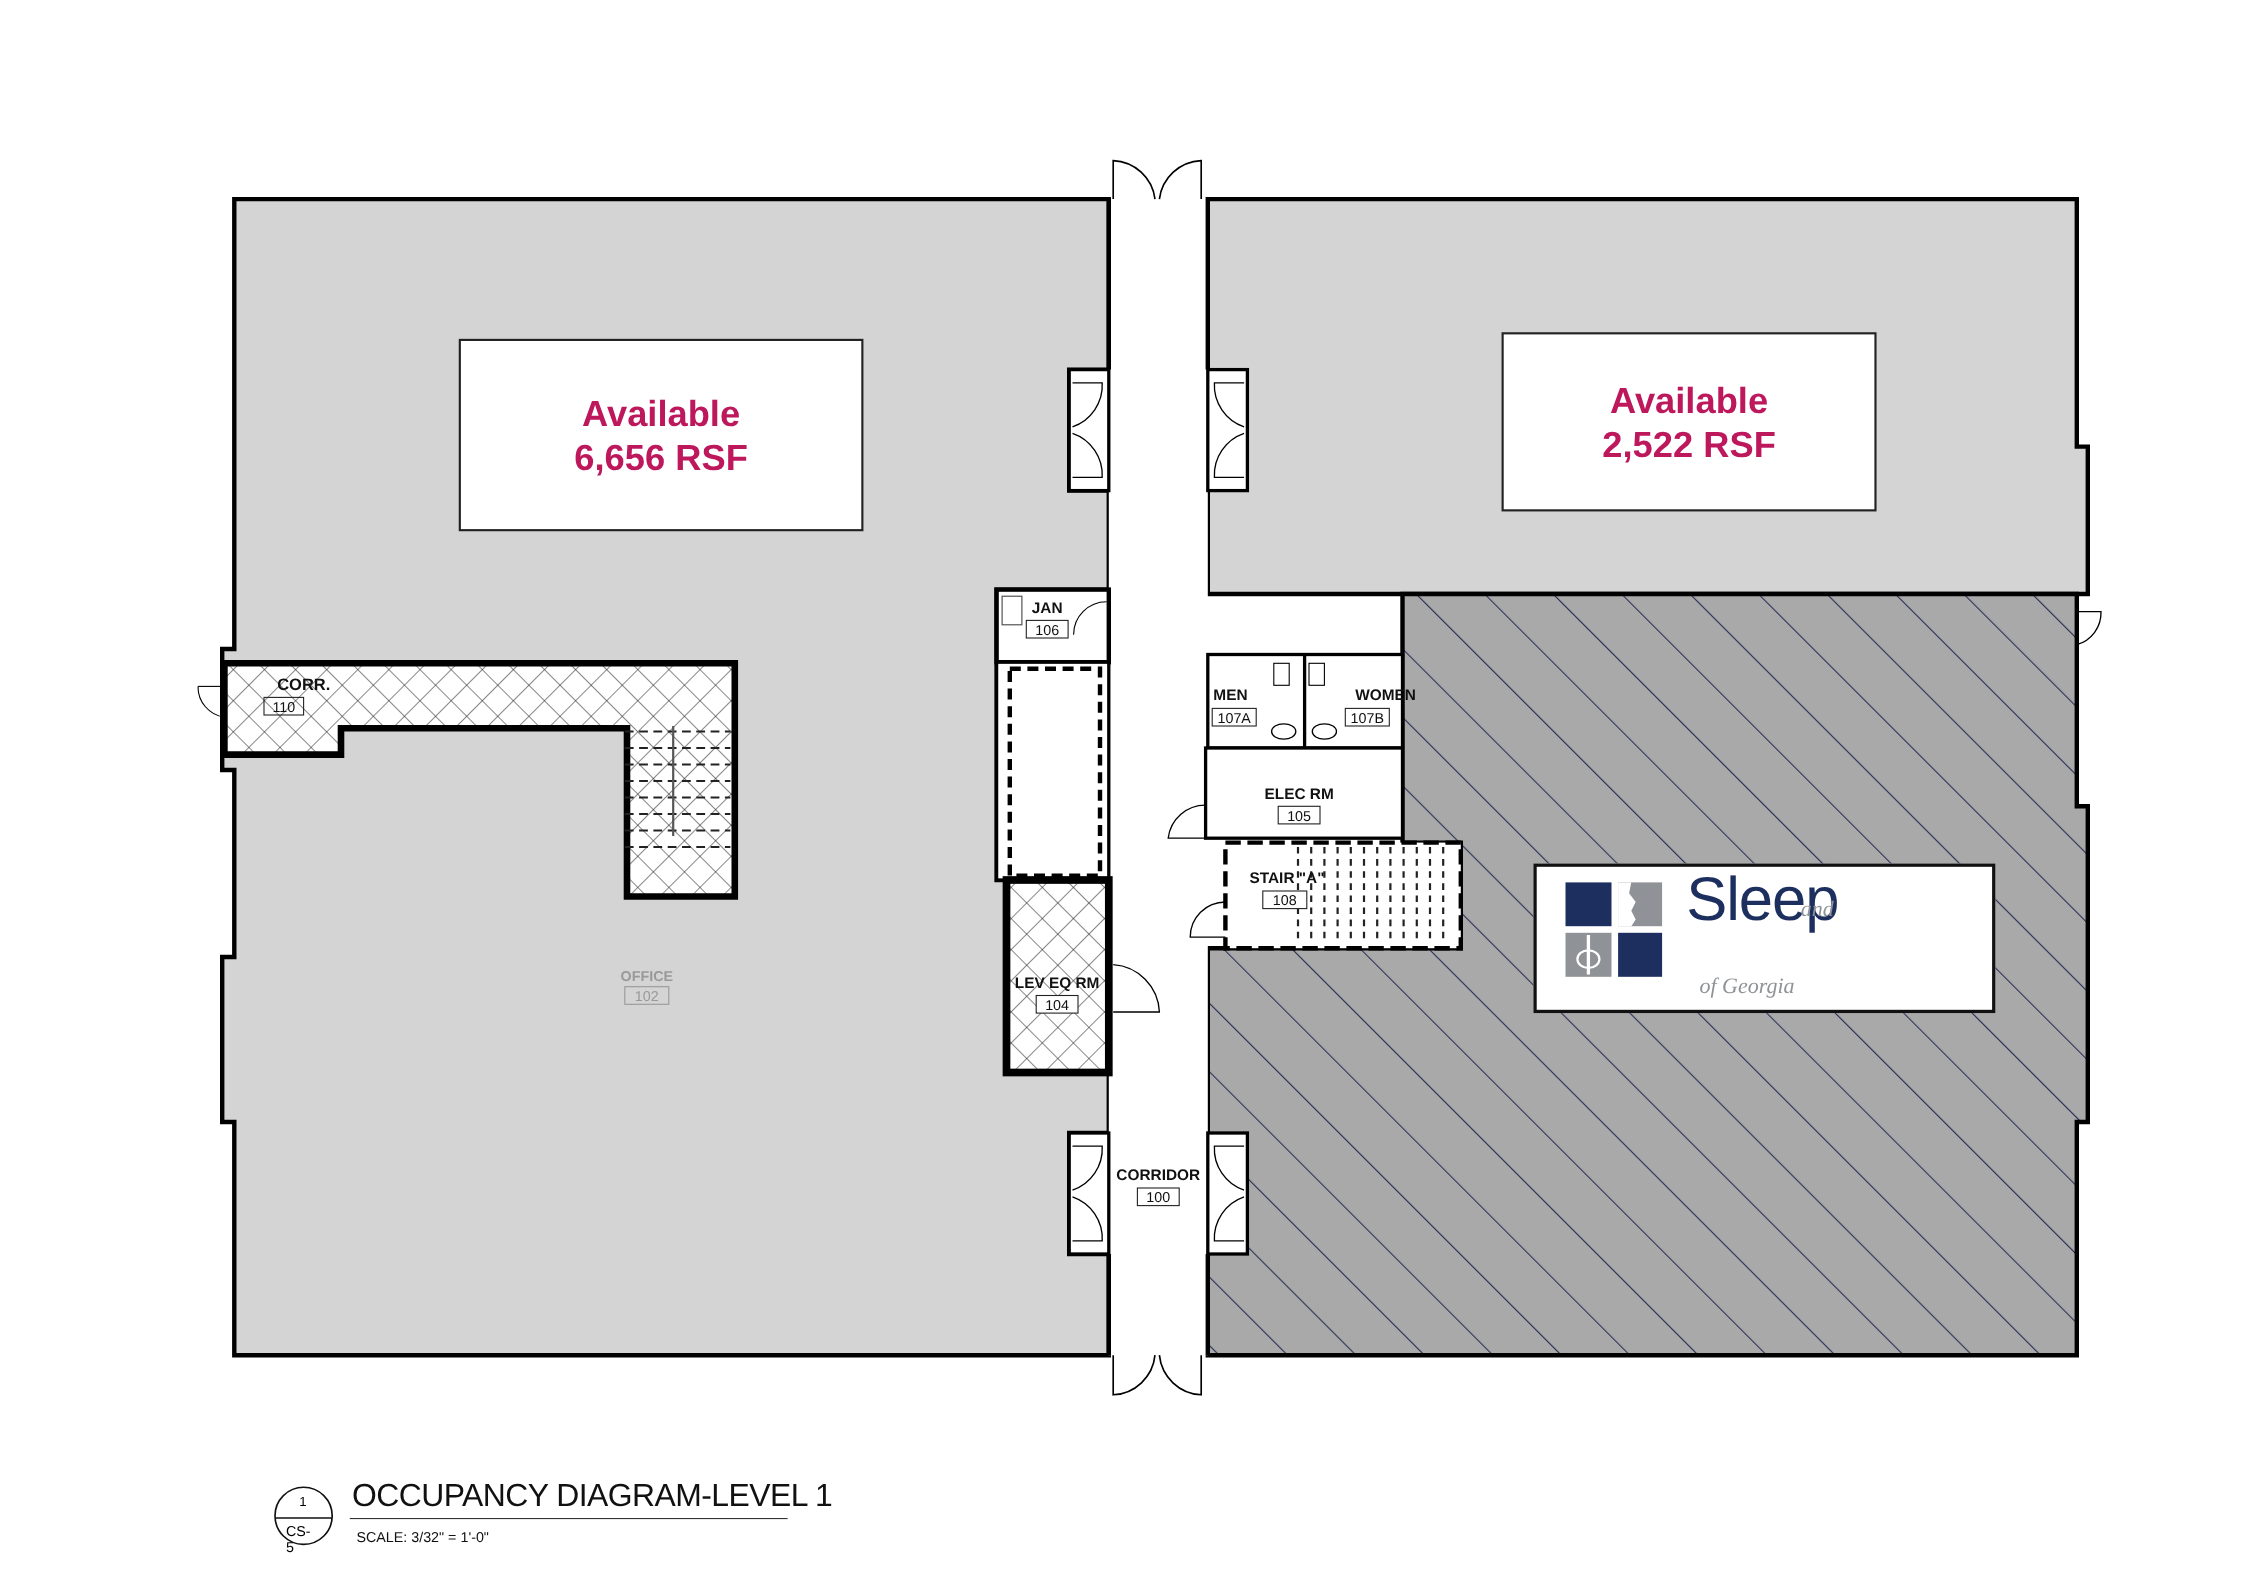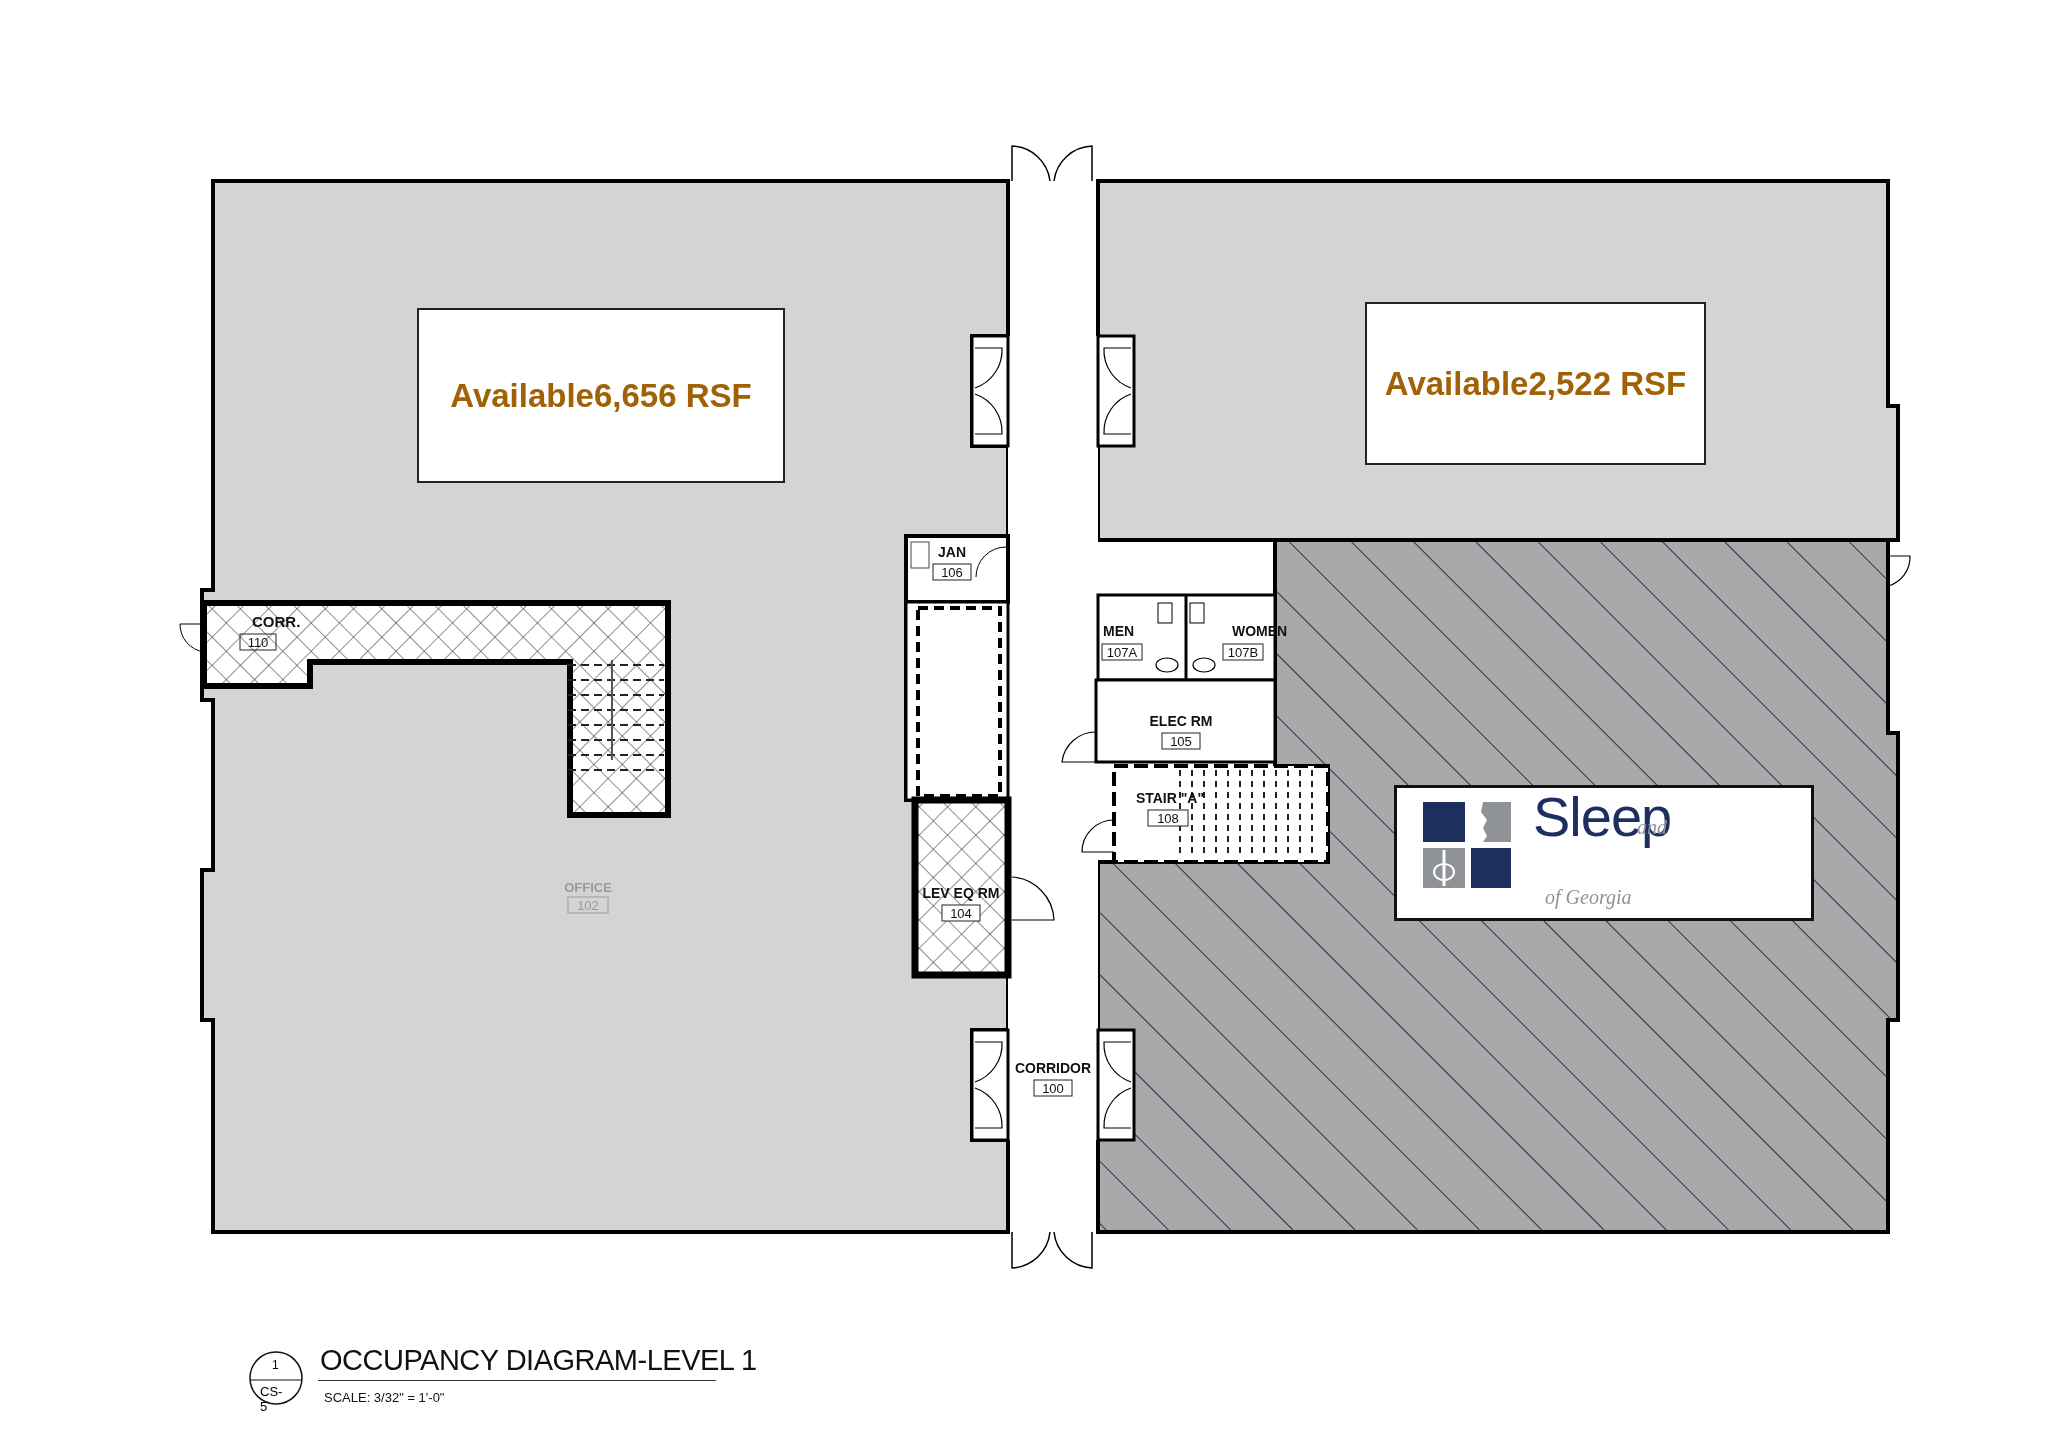--- a/index.html
+++ b/index.html
@@ -1,22 +1,22 @@
 <!DOCTYPE html>
 <html><head>
 <meta charset="utf-8">
 <style>
   html, body { margin:0; padding:0; background:#ffffff; }
   body { width:2048px; height:1438px; position:relative; overflow:hidden; font-family:"Liberation Sans", sans-serif; }
   svg#plan { position:absolute; left:0; top:0; }
   .lbl { font-family:"Liberation Sans", sans-serif; font-weight:bold; fill:#111; }
   .num { font-family:"Liberation Sans", sans-serif; fill:#111; }
   .avail-box { position:absolute; background:#fff; border:2px solid #222; box-sizing:border-box;
-    display:flex; flex-direction:row; align-items:center; justify-content:center;
-    font-family:"Liberation Sans", sans-serif; font-weight:bold; color:#a16207; font-size:33px; line-height:40px; text-align:center; }
+    display:flex; flex-direction:column; align-items:center; justify-content:center;
+    font-family:"Liberation Sans", sans-serif; font-weight:bold; color:#be185d; font-size:33px; line-height:40px; text-align:center; }
   .logo-box { position:absolute; left:1394px; top:785px; width:420px; height:136px; background:#fff; border:3px solid #111; box-sizing:border-box; }
   .logo-text { position:absolute; font-family:"Liberation Sans", sans-serif; color:#1c2f5e; }
   .title-block { position:absolute; left:248px; top:1342px; }
   .title-main { position:absolute; left:72px; top:2px; font-family:"Liberation Sans", sans-serif; font-size:29px; color:#111; white-space:nowrap; letter-spacing:-0.5px; }
   .title-scale { position:absolute; left:76px; top:48px; font-family:"Liberation Sans", sans-serif; font-size:13px; color:#111; white-space:nowrap; }
 </style>
 </head>
 <body>
 
 <svg id="plan" width="2048" height="1438" viewBox="0 0 2048 1438">

